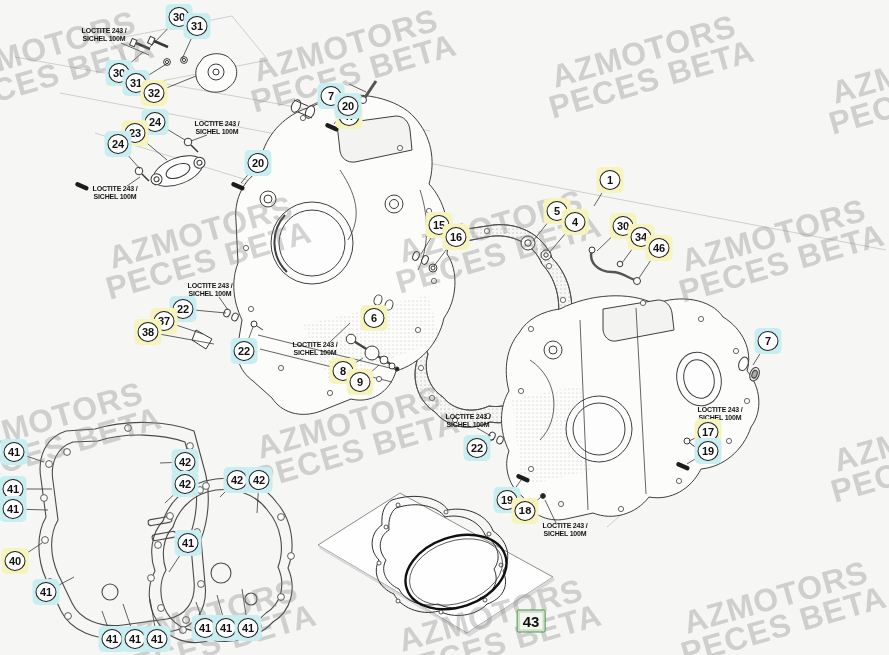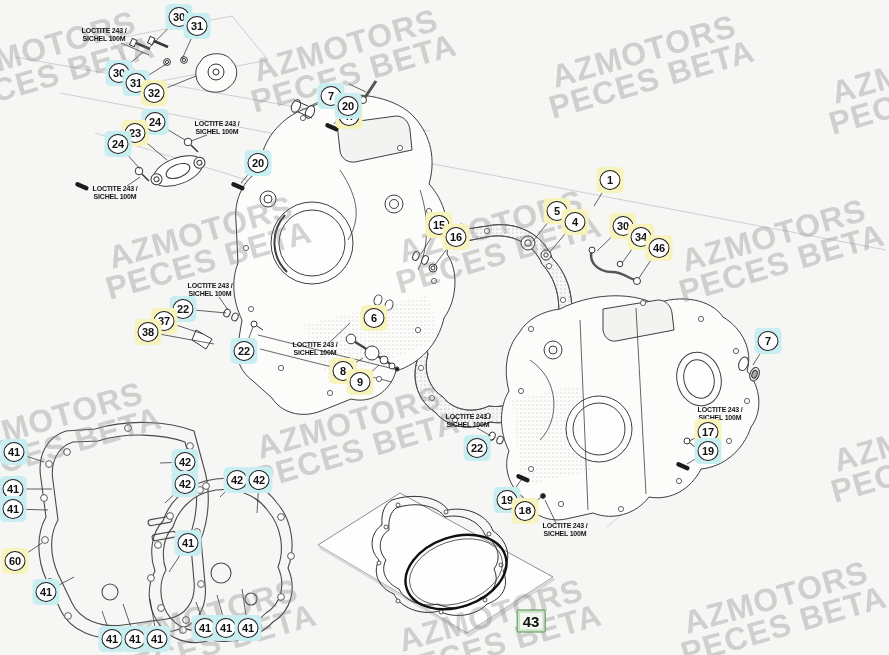--- a/index.html
+++ b/index.html
@@ -522,21 +522,21 @@
       <div class="callout hl-cyan" style="left: 14px; top: 452px;">
         <span class="bubble">41</span>
       </div>
       <div class="callout hl-cyan" style="left: 13px; top: 489px;">
         <span class="bubble">41</span>
       </div>
       <div class="callout hl-cyan" style="left: 13px; top: 509px;">
         <span class="bubble">41</span>
       </div>
       <div class="callout hl-yellow" style="left: 15px; top: 561px;">
-        <span class="bubble">60</span>
+        <span class="bubble">40</span>
       </div>
       <div class="callout hl-cyan" style="left: 46px; top: 592px;">
         <span class="bubble">41</span>
       </div>
       <div class="callout hl-cyan" style="left: 185px; top: 462px;">
         <span class="bubble">42</span>
       </div>
       <div class="callout hl-cyan" style="left: 185px; top: 484px;">
         <span class="bubble">42</span>
       </div>

